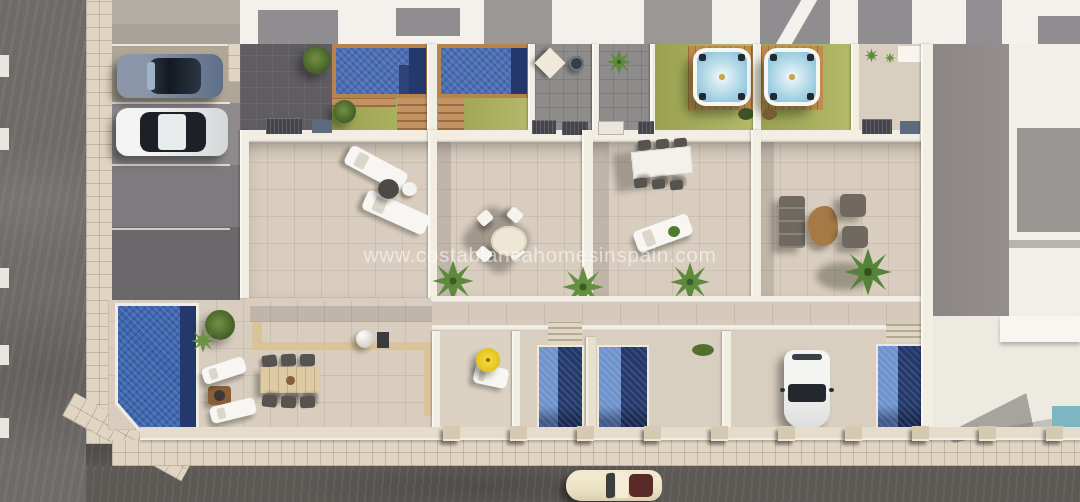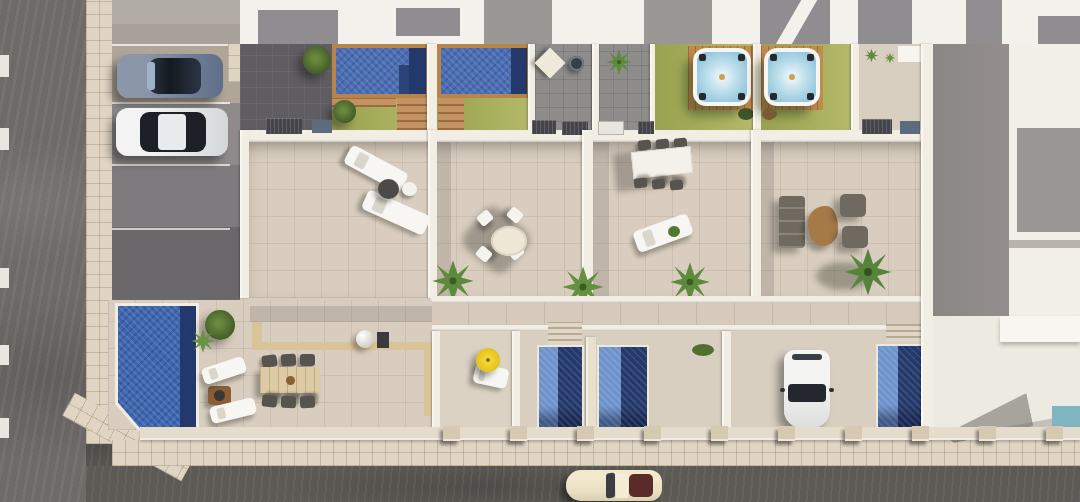--- a/index.html
+++ b/index.html
@@ -346,13 +346,14 @@
   <div class="abs pier" style="left:912px;top:426px;width:17px;height:15px;"></div>
   <div class="abs pier" style="left:979px;top:426px;width:17px;height:15px;"></div>
   <div class="abs pier" style="left:1046px;top:426px;width:17px;height:15px;"></div>
 
   <div class="abs" style="left:566px;top:470px;width:96px;height:31px;border-radius:15px 12px 12px 15px;background:linear-gradient(180deg,#f1e8cd 0 30%,#e9dfc2 70%,#d9cfae);box-shadow:-5px 5px 7px rgba(0,0,0,.45);">
     <div class="abs" style="left:40px;top:3px;width:9px;height:25px;border-radius:3px;background:#3a3d42;transform:skewY(-6deg);"></div>
     <div class="abs" style="left:63px;top:4px;width:24px;height:23px;border-radius:5px;background:#5a2a28;"></div>
     <div class="abs" style="left:50px;top:3px;width:12px;height:25px;background:#f4ecd6;"></div>
   </div>
 
+  <div class="abs" id="watermark">www.costablancahomesinspain.com</div>
 </div>
 
 </body></html>

